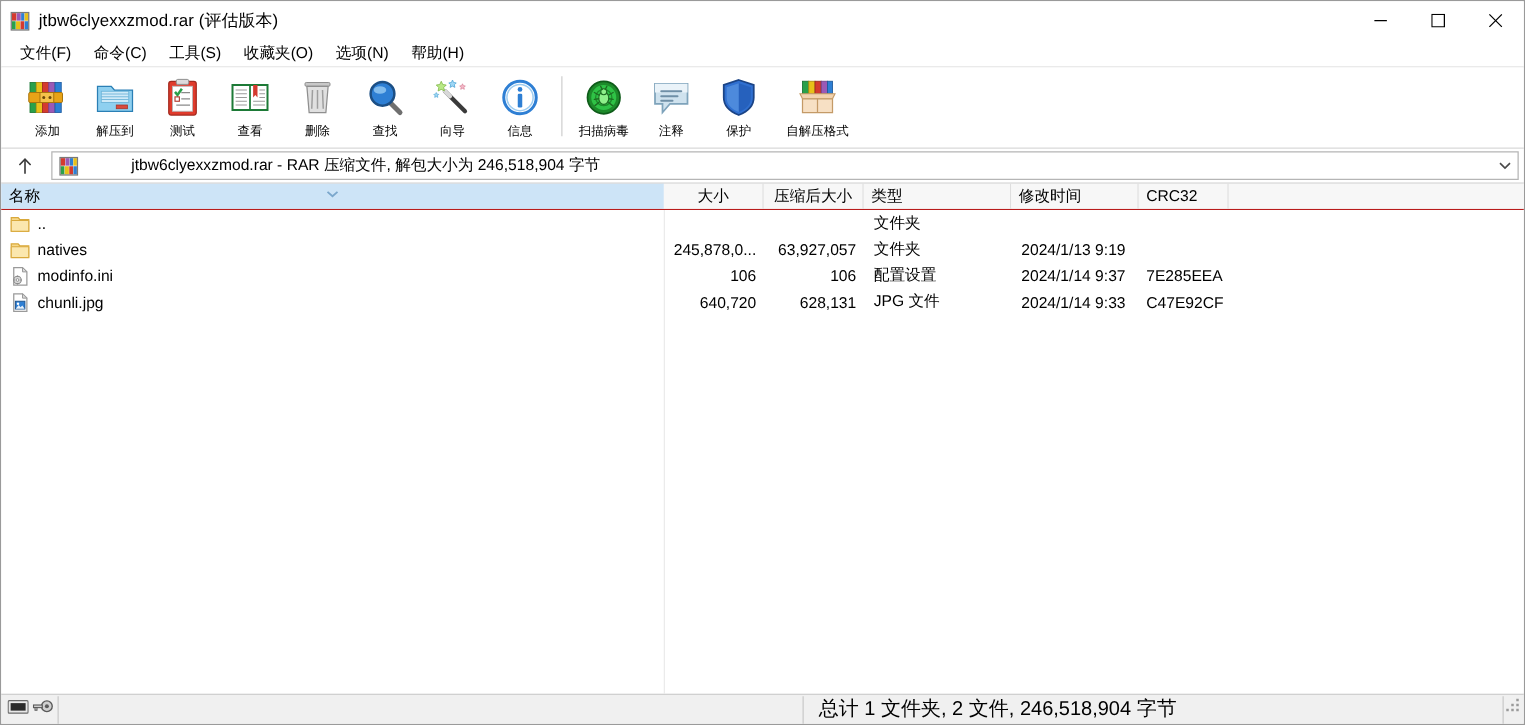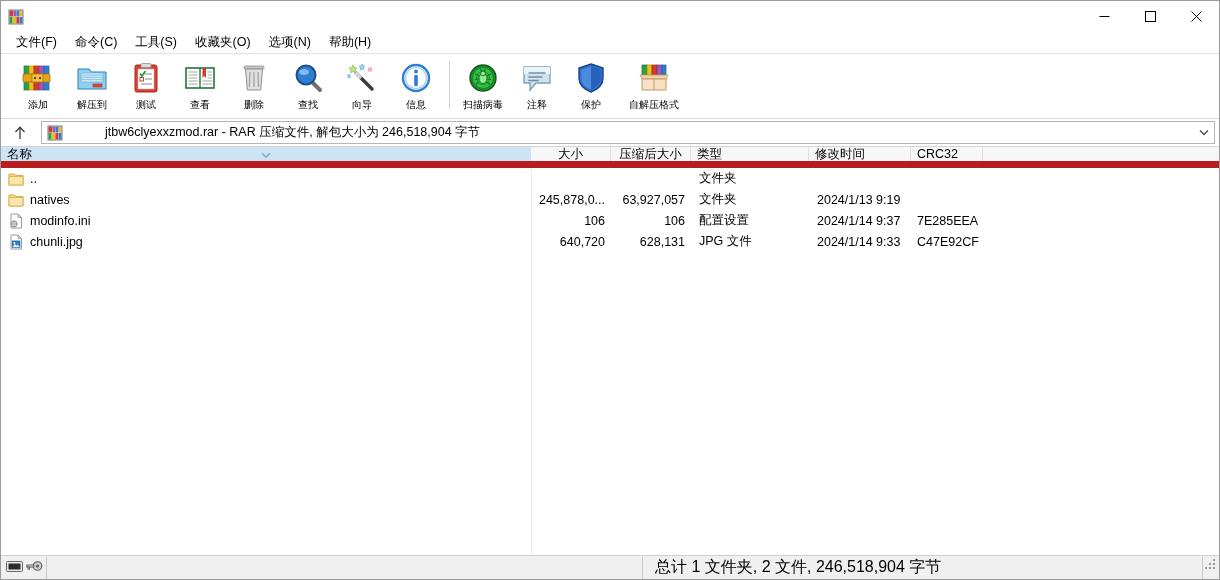--- a/index.html
+++ b/index.html
@@ -100,21 +100,21 @@
     position: absolute; right: 0; top: 0; width: 20px; height: 21px;
     display: flex; align-items: center; justify-content: center;
   }
 
   
   .listhdr {
     height: 22px; flex: 0 0 22px;
     display: flex; align-items: stretch;
     background: #f7f7f7;
     border-top: 1px solid #d4d4d4;
-    border-bottom: 7px solid #b91c1c;
+    border-bottom: 1px solid #b91c1c;
     position: relative;
   }
   .hcell {
     font-size: 12.5px; color: #000;
     display: flex; align-items: center;
     border-right: 1px solid #dedede;
     padding: 0 6px;
     position: relative;
     background: #f7f7f7;
   }
@@ -179,20 +179,21 @@
         <rect x="5.4" y="1.5" width="3.2" height="6" fill="#9b59b6"></rect>
         <rect x="8.9" y="1.5" width="2.6" height="6" fill="#2e7fd4"></rect>
         <rect x="11.7" y="1.5" width="2.8" height="6" fill="#e8c019"></rect>
         <rect x="1.5" y="8" width="3" height="6.5" fill="#2aa04a"></rect>
         <rect x="4.8" y="8" width="3.3" height="6.5" fill="#e8c019"></rect>
         <rect x="8.4" y="8" width="3" height="6.5" fill="#d43a2f"></rect>
         <rect x="11.7" y="8" width="2.8" height="6.5" fill="#2e7fd4"></rect>
         <rect x="1" y="1" width="14" height="14" fill="none" stroke="#7a7a7a" stroke-width="1"></rect>
       </svg>
     </div>
+    <div class="title-text">jtbw6clyexxzmod.rar (评估版本)</div>
     <div class="winbtns">
       <button class="winbtn">
         <svg width="11" height="11" viewBox="0 0 11 11">
             <line x1="0.5" y1="5.5" x2="10.5" y2="5.5" stroke="#000" stroke-width="1"></line>
           </svg>
       </button>
       <button class="winbtn">
         <svg width="11" height="11" viewBox="0 0 11 11">
             <rect x="0.5" y="0.5" width="10" height="10" fill="none" stroke="#000" stroke-width="1"></rect>
           </svg>

